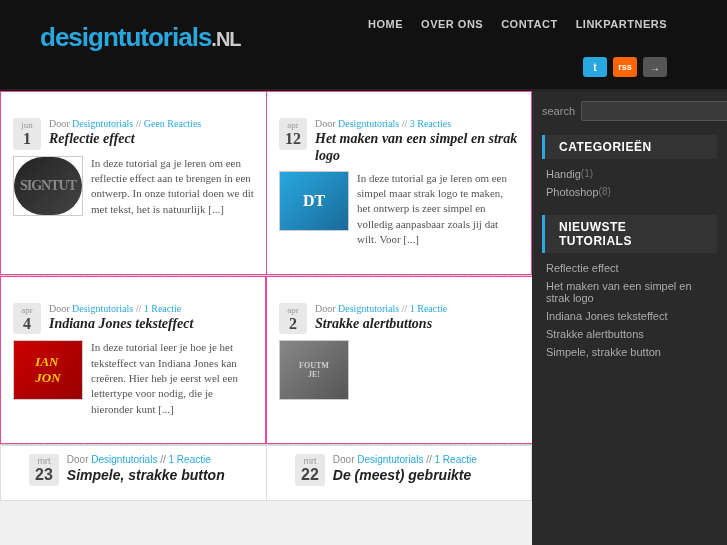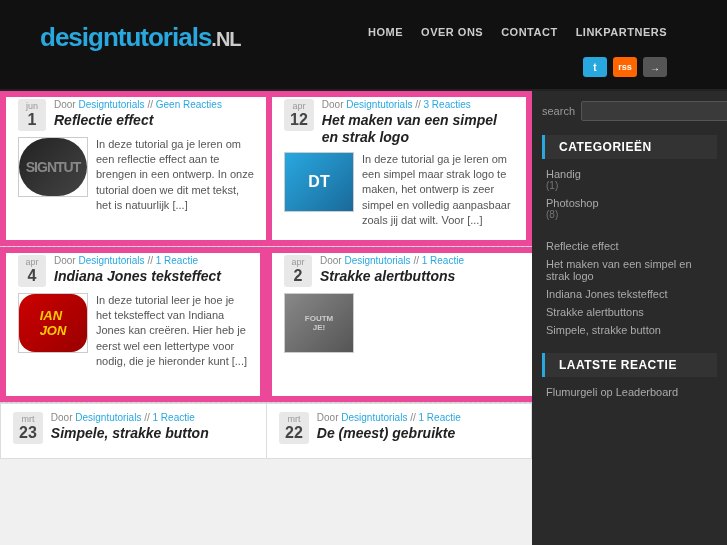--- a/index.html
+++ b/index.html
@@ -30,21 +30,21 @@
       color: #29a8e0;
       letter-spacing: -1px;
     }
     #logo span {
       color: #ccc;
     }
 
     #nav {
       position: absolute;
       right: 60px;
-      top: 26px;
+      top: 18px;
       display: flex;
       gap: 18px;
     }
     #nav a {
       color: #ccc;
       text-decoration: none;
       font-size: 11px;
       font-weight: bold;
       letter-spacing: 0.5px;
     }
@@ -87,23 +87,24 @@
 
     
     #posts-grid {
       display: grid;
       grid-template-columns: 1fr 1fr;
       gap: 0;
     }
 
     .post-cell {
       background: #fff;
-      border: 6px solid #ec4899;
-      padding: 2px 12px;
+      border: 1px solid #ec4899;
+      padding: 26px 12px;
       min-height: 155px;
+      font-family: Liberation Serif, serif;
     }
     .post-cell:nth-child(odd) { border-right: none; }
 
     .post-date-badge {
       display: flex;
       flex-direction: column;
       align-items: center;
       background: #e8e8e8;
       border-radius: 3px;
       padding: 2px 6px;
@@ -221,21 +222,21 @@
     }
     .sidebar-list-item a {
       color: #aaa;
       text-decoration: none;
     }
     .sidebar-count {
       color: #777;
       font-size: 10px;
     }
 
-    .cat-item { display: flex; flex-direction: column; }
+    .cat-item { display: flex; }
 
     
     .thumb-signtut {
       background: linear-gradient(135deg, #222 0%, #444 100%);
       display: flex; align-items: center; justify-content: center;
       color: #888; font-size: 14px; font-weight: bold;
       width: 100%; height: 100%;
       letter-spacing: -1px;
       border-radius: 29px;
     }
@@ -244,39 +245,38 @@
       display: flex; align-items: center; justify-content: center;
       color: #fff; font-size: 16px; font-weight: bold;
       width: 100%; height: 100%;
     }
     .thumb-indiana {
       background: linear-gradient(135deg, #c00 0%, #900 100%);
       display: flex; align-items: center; justify-content: center;
       color: #ffcc00; font-size: 13px; font-weight: bold;
       width: 100%; height: 100%;
       font-style: italic;
-      border-radius: 16px;
     }
     .thumb-alert {
       background: linear-gradient(135deg, #888 0%, #555 100%);
       display: flex; align-items: center; justify-content: center;
       color: #ccc; font-size: 9px; font-weight: bold;
       width: 100%; height: 100%;
     }
 
     .bottom-posts {
       display: grid;
       grid-template-columns: 1fr 1fr;
       gap: 0;
       background: #f0f0f0;
     }
     .bottom-post-cell {
       background: #fff;
       border: 1px solid #ddd;
-      padding: 8px 12px;
+      padding: 8px 28px;
     }
     .bottom-post-cell:first-child { border-right: none; }
   </style>
 </head>
 <body>
 
 <div id="header">
   <div id="logo">
     <span style="color:#29a8e0;">designtutorials</span><span style="color:#ccc; font-size:20px;">.NL</span>
   </div>
@@ -436,31 +436,26 @@
           <span class="sidebar-count">(1)</span>
         </div>
         <div class="sidebar-list-item cat-item">
           <a href="#">Photoshop</a>
           <span class="sidebar-count">(8)</span>
         </div>
       </div>
     </div>
 
     <div class="sidebar-section">
+      <div class="sidebar-section-title">NIEUWSTE TUTORIALS</div>
       <div class="sidebar-list">
         <div class="sidebar-list-item"><a href="#">Reflectie effect</a></div>
         <div class="sidebar-list-item"><a href="#">Het maken van een simpel en strak logo</a></div>
         <div class="sidebar-list-item"><a href="#">Indiana Jones teksteffect</a></div>
         <div class="sidebar-list-item"><a href="#">Strakke alertbuttons</a></div>
         <div class="sidebar-list-item"><a href="#">Simpele, strakke button</a></div>
       </div>
     </div>
 
-    <div class="sidebar-section">
-      <div class="sidebar-section-title">LAATSTE REACTIE</div>
-      <div class="sidebar-list">
-        <div class="sidebar-list-item"><a href="#">Flumurgeli op Leaderboard</a></div>
-      </div>
-    </div>
 
   </div>
 
 </div>
 
 </body></html>

